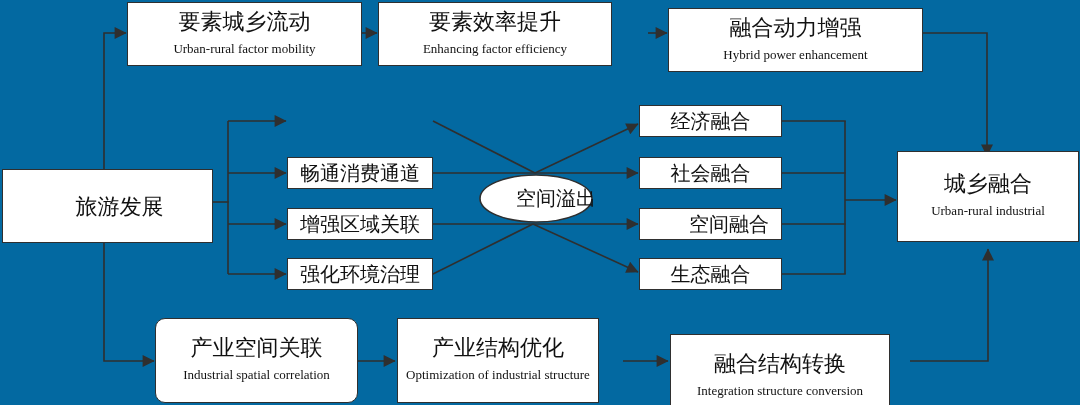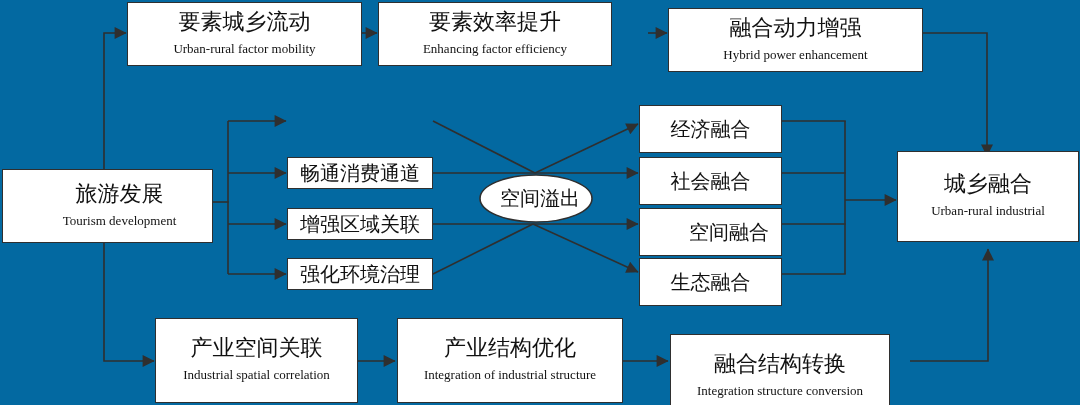--- a/index.html
+++ b/index.html
@@ -28,31 +28,31 @@
   
   #b-top1{left:127px;top:2px;width:235px;height:64px;}
   #b-top2{left:378px;top:2px;width:234px;height:64px;text-align:right;}
   #b-top3{left:668px;top:8px;width:255px;height:64px;}
   
   #b-src{left:2px;top:169px;width:211px;height:74px;padding-left:24px;}
   
   .mech{left:287px;width:146px;height:32px;}
   #b-m1{top:105px;} #b-m2{top:157px;} #b-m3{top:208px;} #b-m4{top:258px;}
   
-  .integ{left:639px;width:143px;height:48px;}
+  .integ{left:639px;width:143px;height:32px;}
   #b-i1{top:105px;} #b-i2{top:157px;} #b-i3{top:208px;padding-left:37px;} #b-i4{top:258px;}
   
   #b-tgt{left:897px;top:151px;width:182px;height:91px;padding:0 6px;}
   
-  #b-bot1{left:155px;top:318px;width:203px;height:85px;padding:0 6px;}
-  #b-bot2{left:397px;top:318px;width:226px;height:85px;padding:0 6px;}
+  #b-bot1{left:155px;top:318px;width:203px;height:85px;padding:0 6px;border-radius:10px;}
+  #b-bot2{left:397px;top:318px;width:202px;height:85px;padding:0 6px;}
   #b-bot3{left:670px;top:334px;width:220px;height:85px;padding:0 6px;}
   
   #spill-label{
-    position:absolute;left:484px;top:184px;width:112px;height:28px;
+    position:absolute;left:500px;top:184px;width:112px;height:28px;
     display:flex;align-items:center;justify-content:center;
     font-size:20px;z-index:2;white-space:nowrap;
   }
 </style>
 </head>
 <body>
 
 <div id="stage">
 
   <svg id="connector-layer" width="1080" height="405" viewBox="0 0 1080 405">
@@ -108,21 +108,20 @@
     <div class="zh">要素效率提升</div>
     <div class="en">Enhancing factor efficiency</div>
   </div>
   <div class="box" id="b-top3">
     <div class="zh">融合动力增强</div>
     <div class="en">Hybrid power enhancement</div>
   </div>
 
   <div class="box" id="b-src">
     <div class="zh">旅游发展</div>
-    <div class="en">Tourism development</div>
   </div>
 
   <div class="box small mech" id="b-m2">
     <div class="zh">畅通消费通道</div>
   </div>
   <div class="box small mech" id="b-m3">
     <div class="zh">增强区域关联</div>
   </div>
   <div class="box small mech" id="b-m4">
     <div class="zh">强化环境治理</div>
@@ -147,20 +146,20 @@
     <div class="zh">城乡融合</div>
     <div class="en">Urban-rural industrial</div>
   </div>
 
   <div class="box" id="b-bot1">
     <div class="zh">产业空间关联</div>
     <div class="en">Industrial spatial correlation</div>
   </div>
   <div class="box" id="b-bot2">
     <div class="zh">产业结构优化</div>
-    <div class="en">Integration of industrial structure</div>
+    <div class="en">Optimization of industrial structure</div>
   </div>
   <div class="box" id="b-bot3">
     <div class="zh">融合结构转换</div>
     <div class="en">Integration structure conversion</div>
   </div>
 
 </div>
 
 </body></html>

